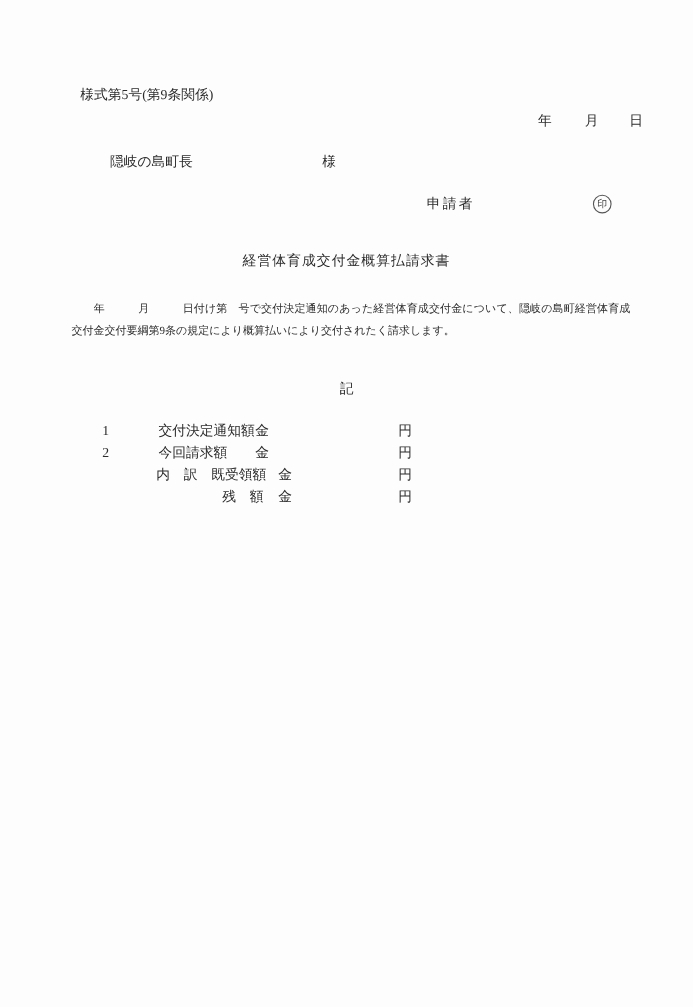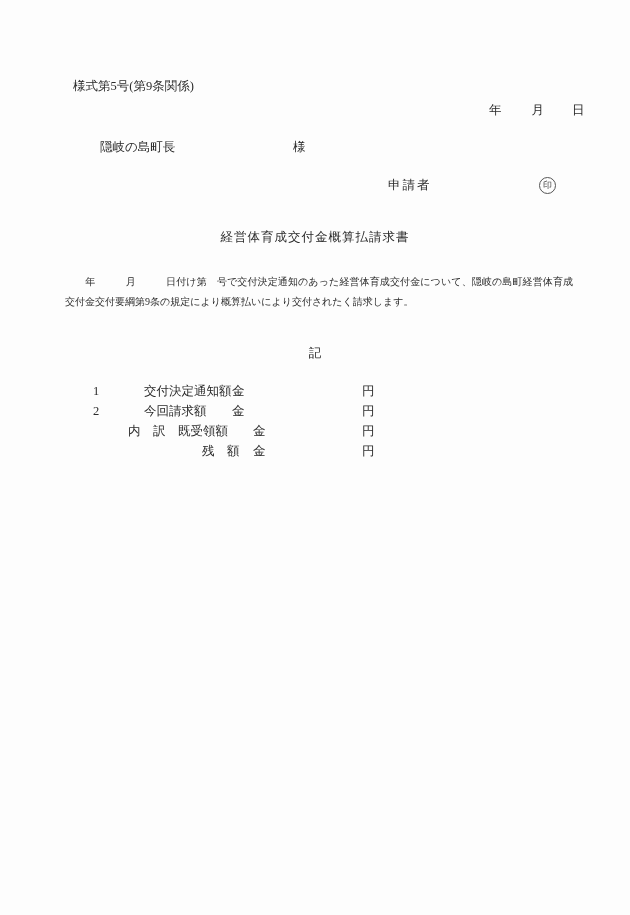--- a/index.html
+++ b/index.html
@@ -50,21 +50,21 @@
   .note-heading{left:0;top:347px;width:630px;text-align:center;}
 
   .item-row{position:absolute;left:0;width:630px;height:15px;}
   .row-1{top:385px;}
   .row-2{top:405px;}
   .row-3{top:425px;}
   .row-4{top:445px;}
   .item-row span{position:absolute;top:0;white-space:nowrap;}
   .col-no{left:93px;}
   .col-label{left:96px;margin-left:48px;}
-  .col-label-sub3{left:128px;text-align:center;}
+  .col-label-sub3{left:142px;text-align:center;}
   .col-label-sub4{left:202px;}
   .col-kin{left:232px;}
   .col-kin-sub{left:253px;}
   .col-yen{left:362px;}
 </style>
 </head>
 <body>
 
 <div class="page">
 

